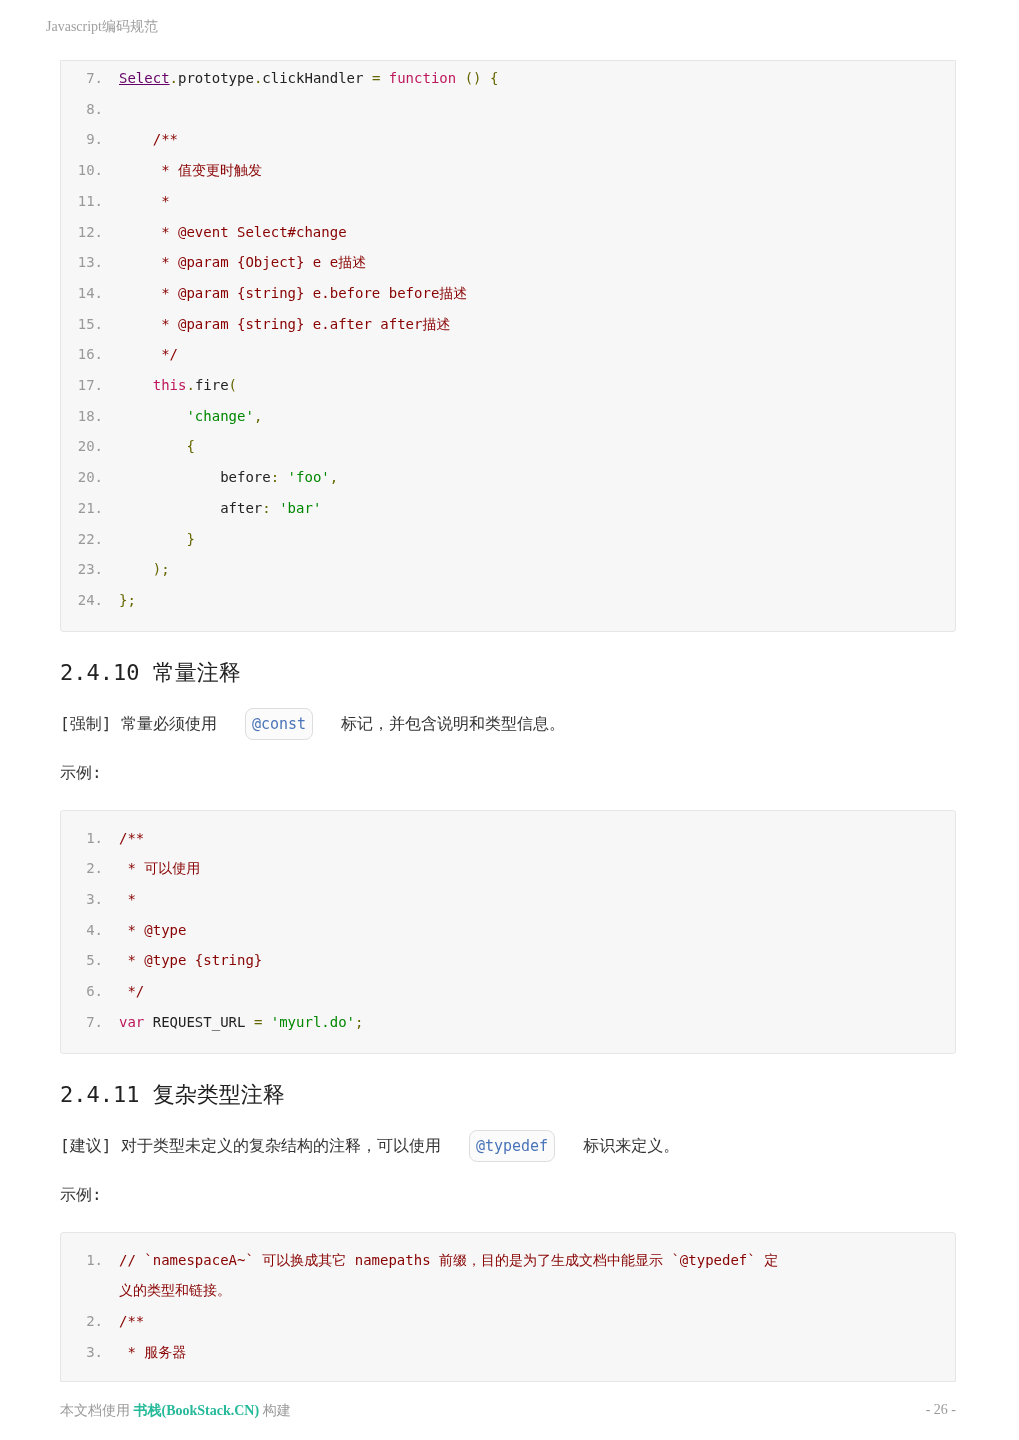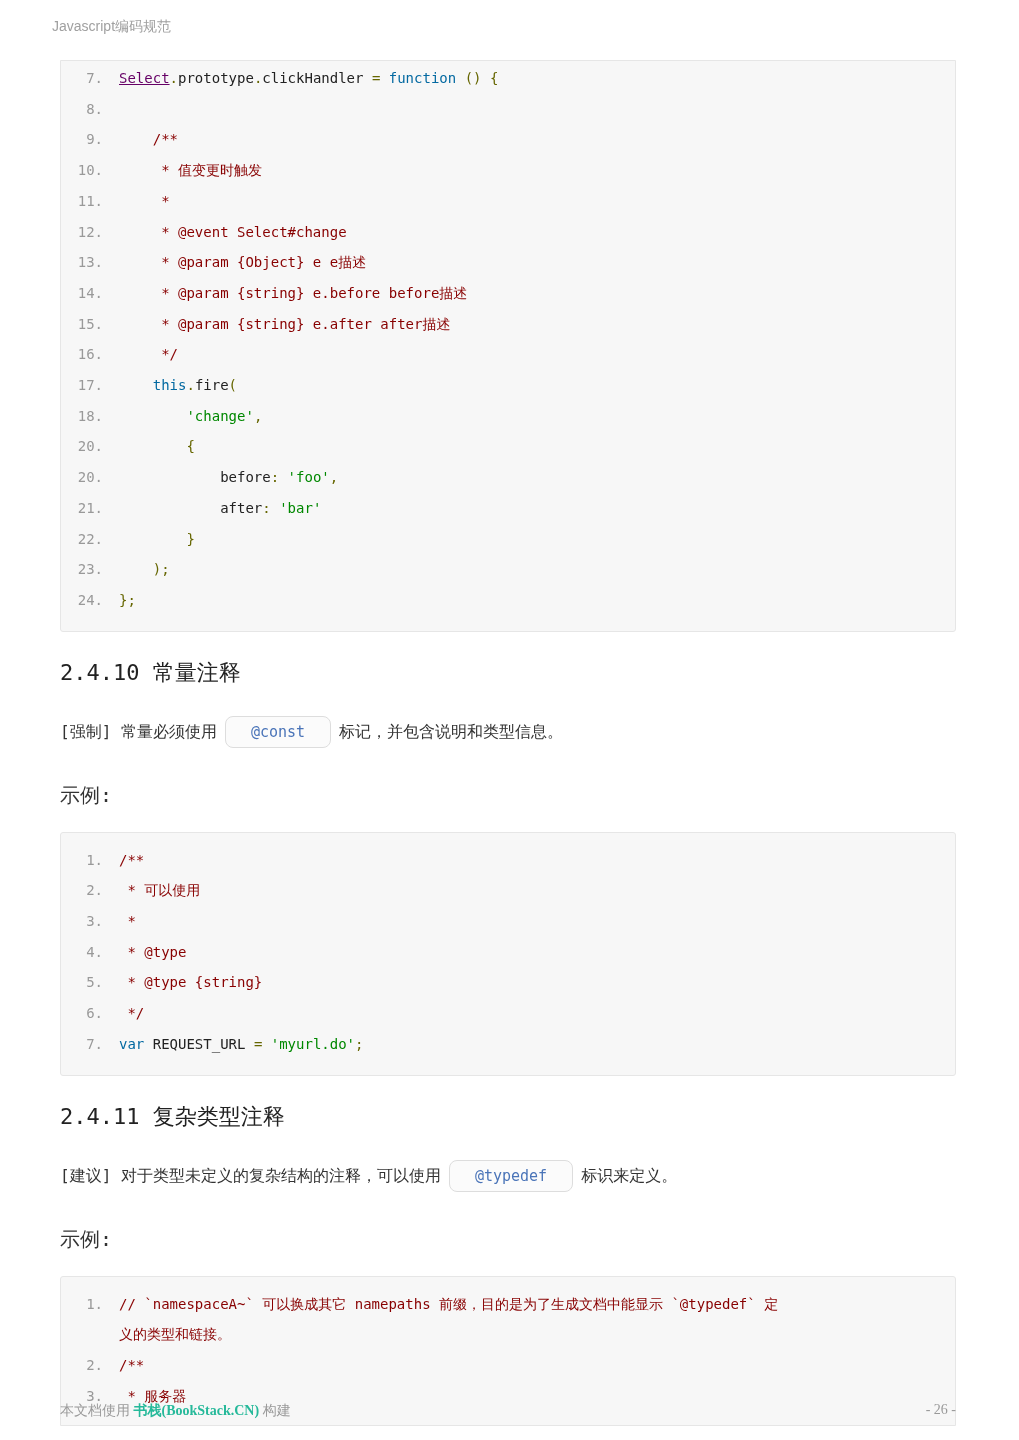--- a/index.html
+++ b/index.html
@@ -6,22 +6,22 @@
   html,body { background:#ffffff; }
   .page {
     position:relative;
     width:1019px; height:1440px;
     background:#ffffff;
     overflow:hidden;
     font-family:"DejaVu Sans Mono","Liberation Sans",sans-serif;
   }
   
   .running-header {
-    position:absolute; top:18px; left:52px;
-    font-family:Liberation Sans, sans-serif;
+    position:absolute; top:18px; left:46px;
+    font-family:Liberation Serif, serif;
     font-size:14px; color:#a0a0a0;
   }
   
   .content {
     position:absolute; top:0; left:60px; width:896px;
   }
   
   .code-block {
     background:#f7f7f7;
     border:1px solid #e6e6e6;
@@ -40,51 +40,51 @@
     height:150px; overflow:hidden;
   }
   .cl { display:flex; line-height:30.7px; }
   .ln {
     flex:0 0 28px; text-align:right; margin-right:16px;
     color:#999999; white-space:pre;
   }
   .ct { flex:1; white-space:pre-wrap; color:#222222; }
   .tok-pln { color:#222222; }
   .tok-com { color:#880000; }
-  .tok-kwd { color:#0369a1; }
+  .tok-kwd { color:#be185d; }
   .tok-str { color:#008800; }
   .tok-typ { color:#660066;text-decoration:underline; }
   .tok-pun { color:#666600; }
   
   h2.sec {
     margin-top:26px;
     font-family:"DejaVu Sans Mono","Liberation Sans",sans-serif;
     font-weight:400;
     font-size:22px; line-height:30px;
     color:#222222;
   }
   p.rule {
-    margin-top:28px;
+    margin-top:20px;
     display:flex; align-items:center;
-    font-size:16px; color:#333333; line-height:24px;
+    font-size:16px; color:#333333; line-height:24px;gap:20px;
   }
   .chip {
     display:inline-block;
     margin:0 8px;
-    padding:5px 25px;
+    padding:5px 6px;
     background:#fbfbfb;
     border:1px solid #dddddd;
     border-radius:8px;
     font-family:"DejaVu Sans Mono","Liberation Mono",monospace;
     font-size:15px; line-height:20px;
     color:#4a74b8;
   }
   p.example {
-    margin-top:36px; margin-bottom:26px;
-    font-size:20px; color:#333333; line-height:22px;
+    margin-top:22px; margin-bottom:26px;
+    font-size:16px; color:#333333; line-height:22px;
   }
   
   .page-footer {
     position:absolute; left:60px; top:1402px; width:896px;
     display:flex; justify-content:space-between; align-items:flex-start;
     font-family:"Liberation Serif",serif;
     font-size:14px; color:#999999;
   }
   .brand { color:#26b99a; font-weight:bold; text-decoration:none; }
   .page-num { color:#999999; }

